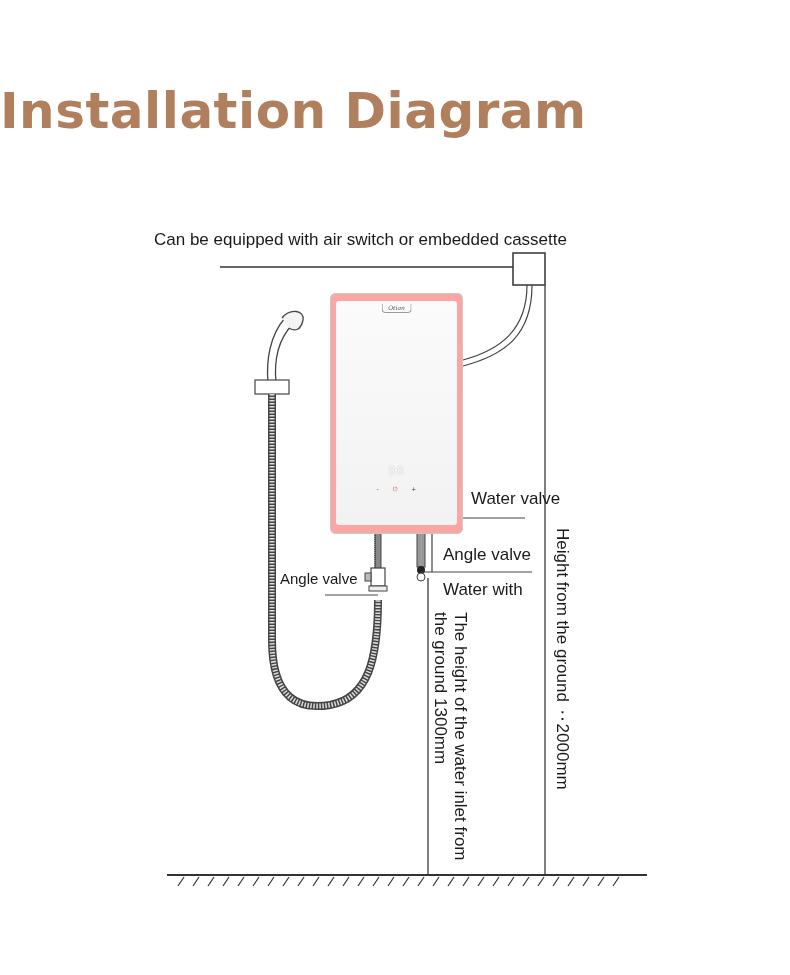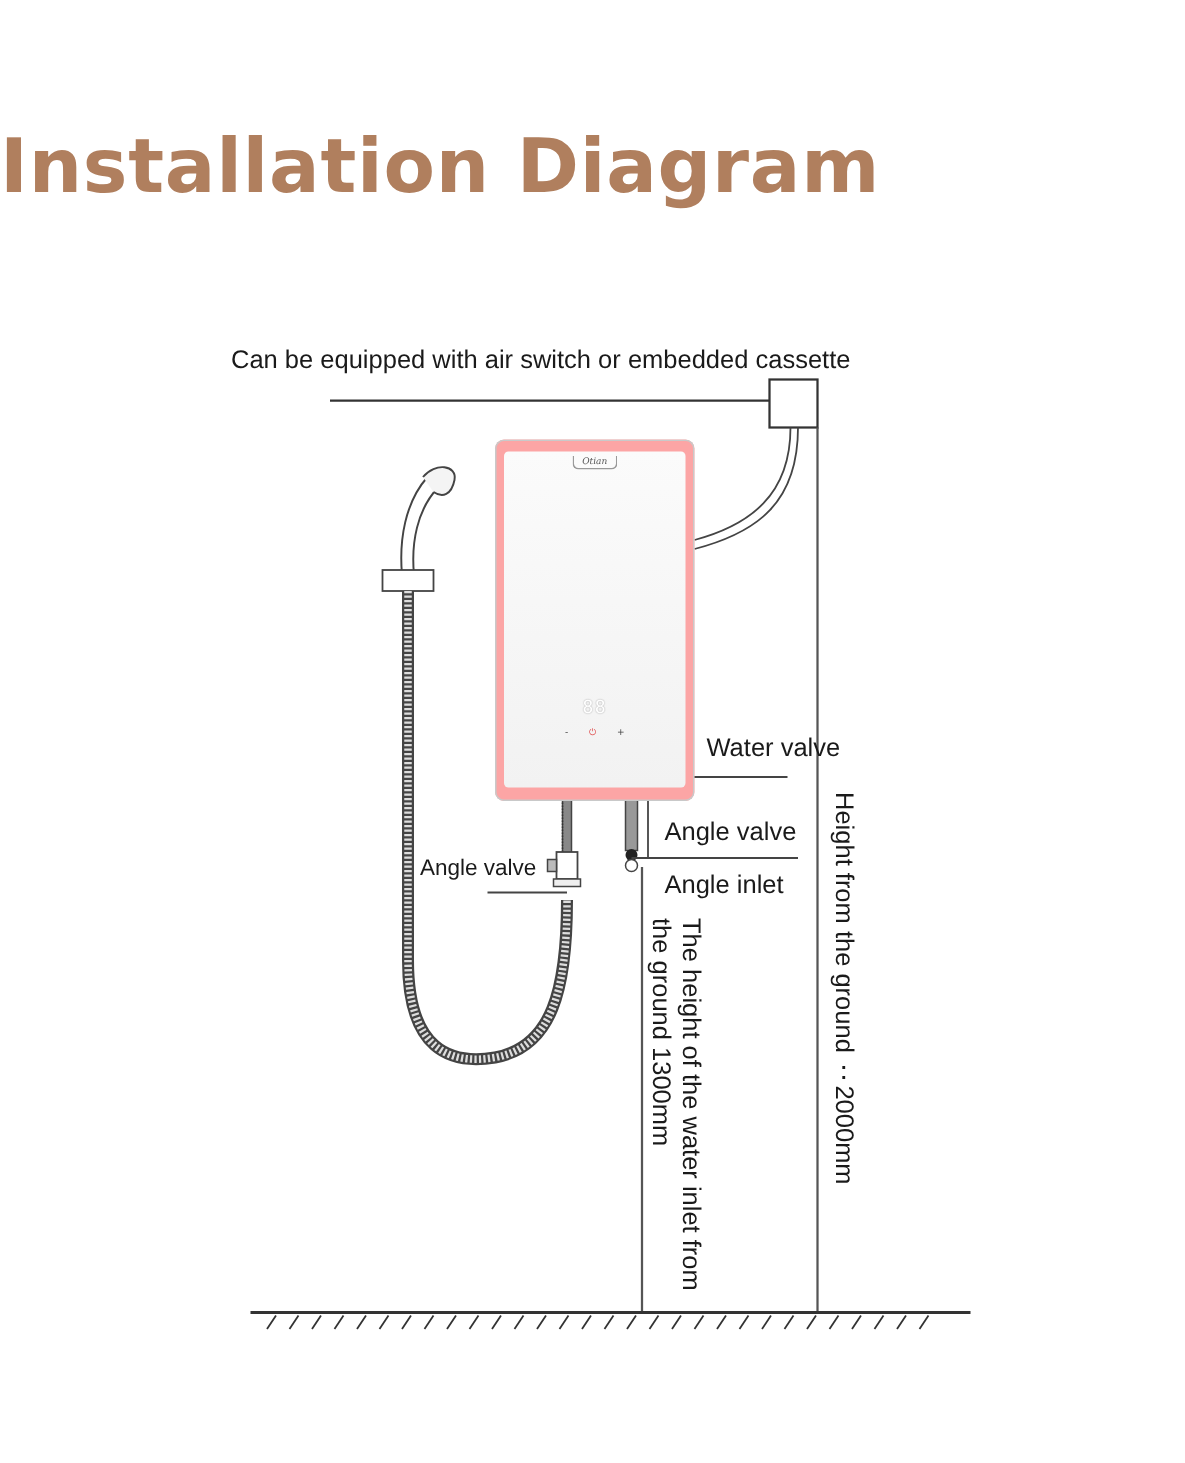--- a/index.html
+++ b/index.html
@@ -120,16 +120,16 @@
       <span>-</span>
       <span class="power">⏻</span>
       <span>+</span>
     </div>
   </div>
 </div>
 
 <div class="lbl top-note">Can be equipped with air switch or embedded cassette</div>
 <div class="lbl flow">Water valve</div>
 <div class="lbl angle-r">Angle valve</div>
-<div class="lbl inlet">Angle inlet</div>
+<div class="lbl inlet">Water with</div>
 <div class="lbl angle-l">Angle valve</div>
 <div class="vert v-inlet" style="width:40px; white-space:normal; height:260px;">The height of the water inlet from the ground 1300mm</div>
 <div class="vert v-total">Height from the ground： 2000mm</div>
 
 </body></html>

